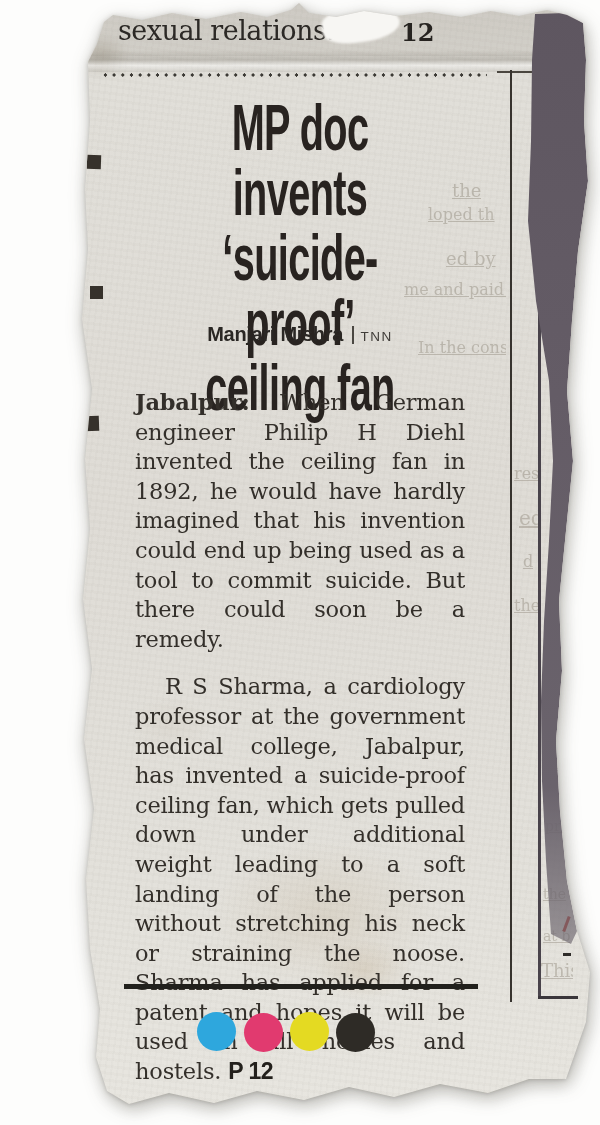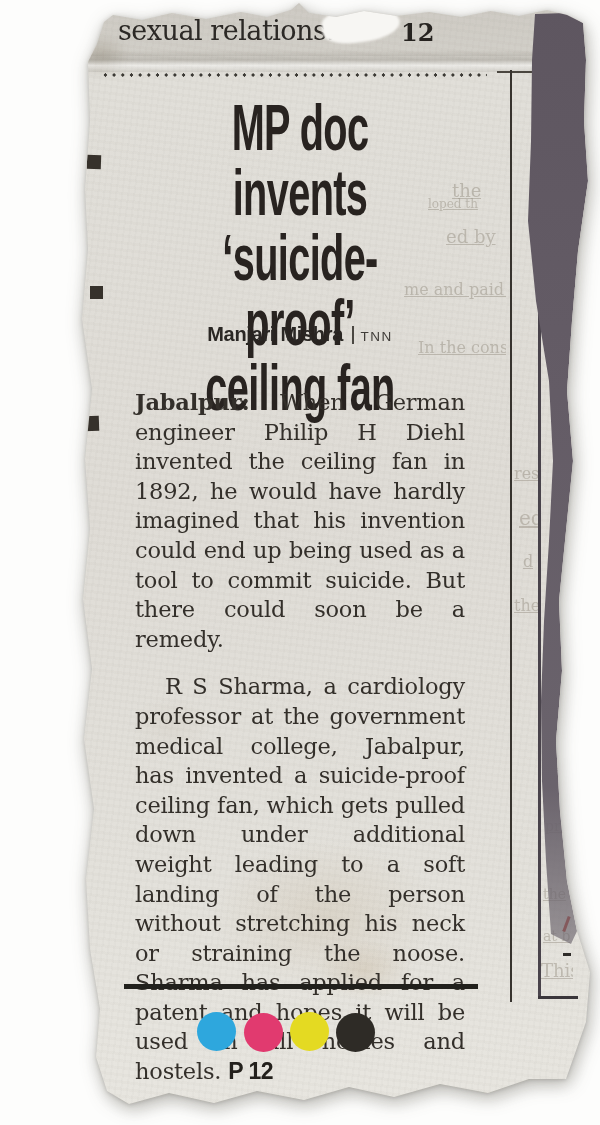--- a/index.html
+++ b/index.html
@@ -66,22 +66,22 @@
   .red-mark{position:absolute;left:565px;top:916px;width:2.5px;height:16px;background:#b5372f;transform:rotate(20deg);}
   .tick-mark{position:absolute;left:563px;top:953px;width:8px;height:3px;background:#2e2b28;}
 
   .tear-strip{position:absolute;inset:0;background:
       linear-gradient(180deg,#5e5660 0%,#645c66 35%,#6a636c 70%,rgba(118,112,118,.45) 92%,rgba(130,124,128,.12) 100%);
       clip-path:polygon(535px 14px,566px 13px,583px 23px,586px 60px,584px 121px,588px 181px,578px 251px,572px 321px,567px 391px,573px 461px,566px 531px,559px 601px,562px 671px,556px 741px,560px 811px,567px 881px,577px 931px,571px 944px,551px 934px,546px 861px,542px 781px,541px 701px,544px 621px,549px 541px,553px 461px,549px 381px,536px 301px,528px 221px,531px 141px,532px 60px);}
 
   .ghost{position:absolute;font-family:"DejaVu Serif",serif;color:#9e988c;opacity:.55;
       filter:blur(.6px);white-space:nowrap;overflow:hidden;text-decoration:underline;}
   .g0{left:452px;top:180px;font-size:18px;max-width:54px;}
-  .g1{left:428px;top:197px;font-size:12px;max-width:78px;}
-  .g2{left:446px;top:226px;font-size:18px;max-width:60px;}
+  .g1{left:428px;top:205px;font-size:16px;max-width:78px;}
+  .g2{left:446px;top:248px;font-size:18px;max-width:60px;}
   .g3{left:404px;top:280px;font-size:16px;max-width:102px;}
   .g4{left:418px;top:338px;font-size:16px;max-width:88px;}
   .g5{left:514px;top:464px;font-size:16px;max-width:24px;}
   .g6{left:519px;top:506px;font-size:20px;max-width:22px;text-align:right;}
   .g7{left:523px;top:552px;font-size:16px;max-width:14px;}
   .g8{left:514px;top:596px;font-size:16px;max-width:24px;}
   .g9{left:545px;top:756px;font-size:14px;max-width:28px;}
   .g10{left:545px;top:818px;font-size:14px;max-width:28px;}
   .g11{left:543px;top:886px;font-size:14px;max-width:28px;}
   .g12{left:543px;top:928px;font-size:14px;max-width:30px;}

